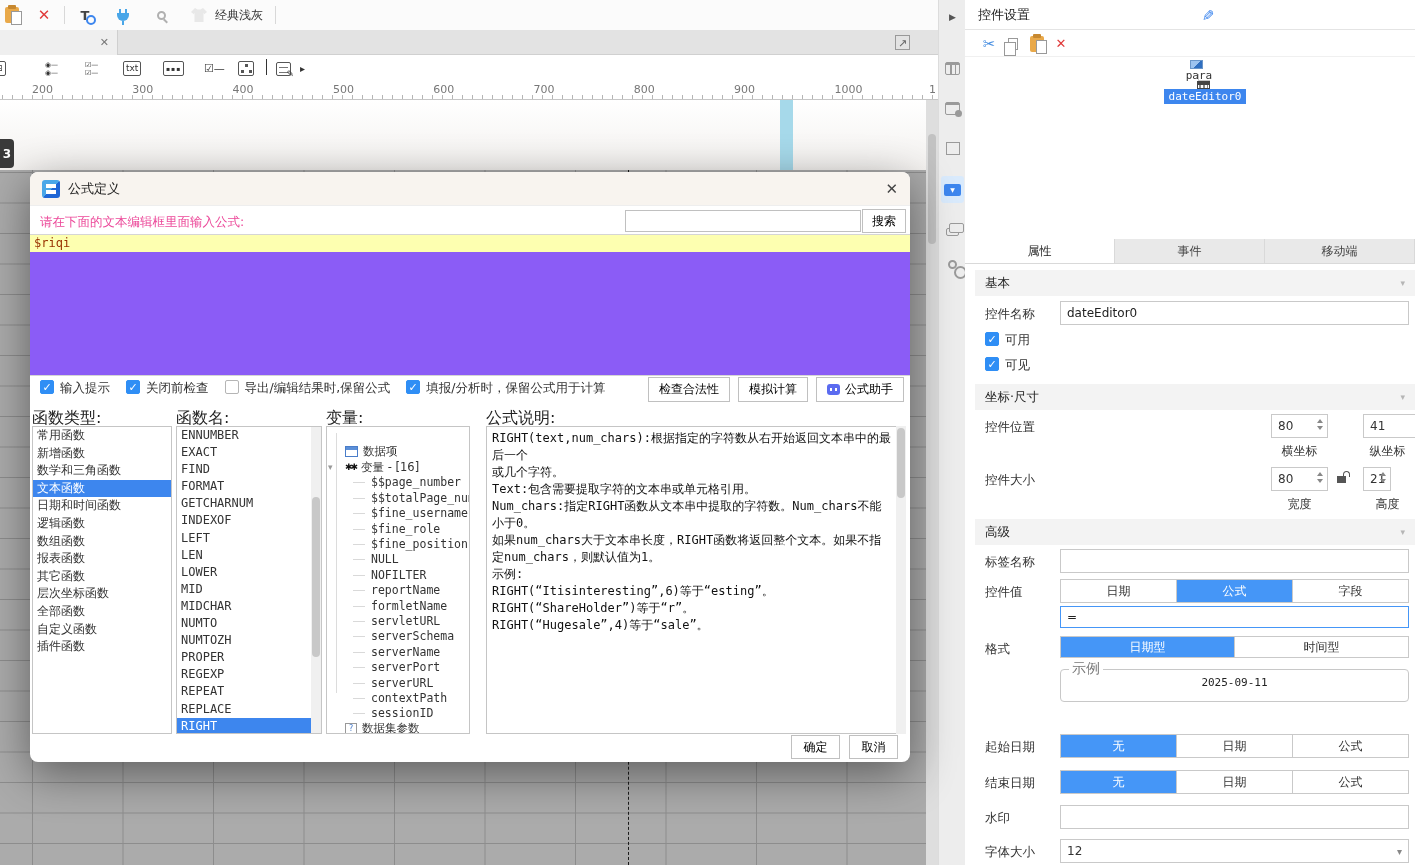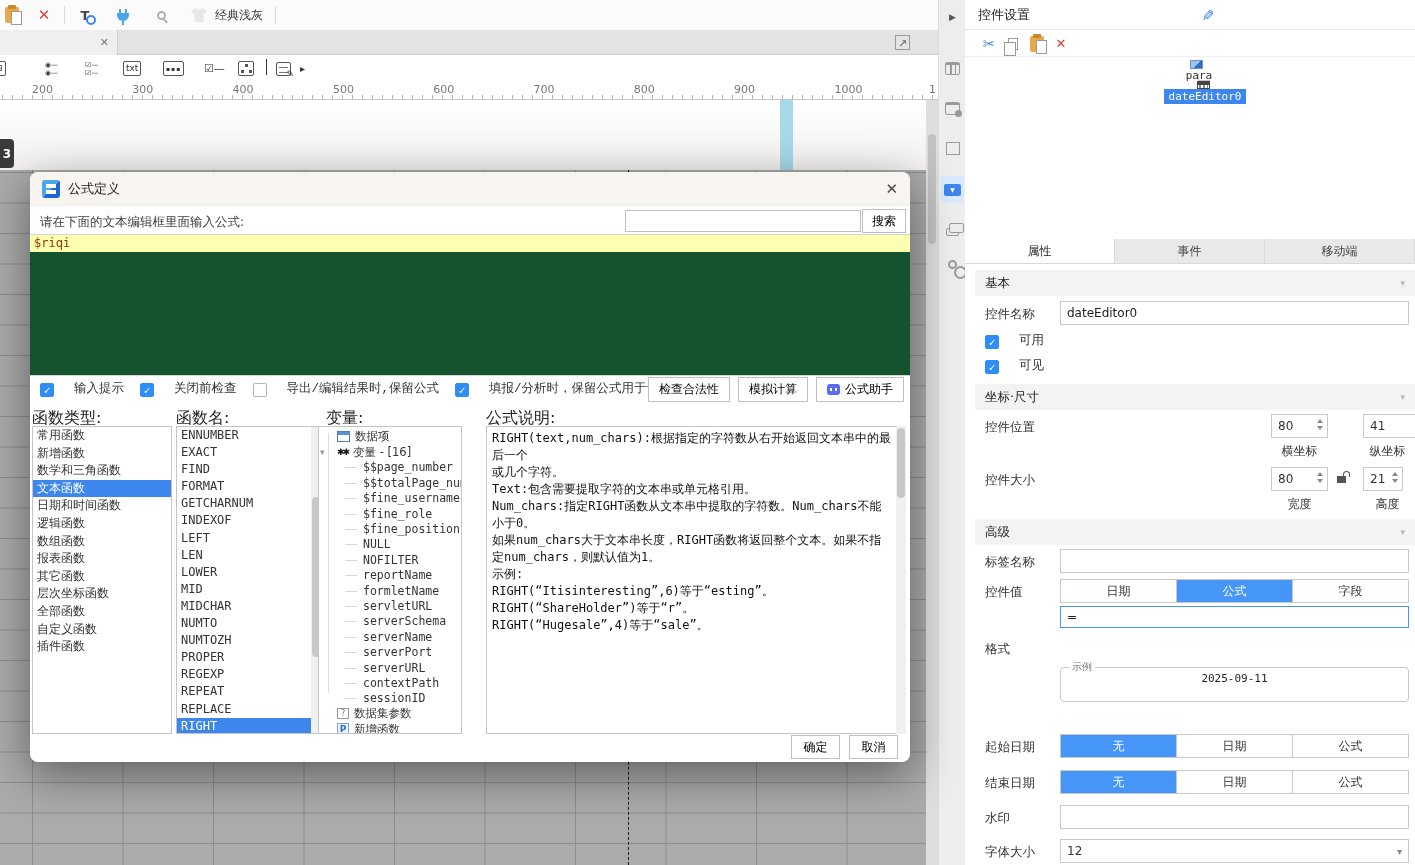--- a/index.html
+++ b/index.html
@@ -97,55 +97,55 @@
 
   .p-tabs { position:absolute; left:0; top:239px; width:450px; height:25px; display:flex; border-bottom:1px solid #d9d9d9; background:#e9e9e9; }
   .p-tab { flex:1; display:flex; align-items:center; justify-content:center; font-size:12px; color:#444; background:#e9e9e9; border-right:1px solid #d9d9d9; cursor:pointer; }
   .p-tab.sel { background:#fff; color:#222; }
 
   .sec { position:absolute; left:10px; right:0; height:26px; background:#f3f3f3; display:flex; align-items:center; padding:0 10px; color:#222; font-size:12.5px; }
   .sec .tri { margin-left:auto; color:#b5b5b5; font-size:9px; }
   .plabel { position:absolute; left:20px; font-size:12.5px; color:#333; }
   .pinput { position:absolute; left:95px; right:6px; height:24px; border:1px solid #c9c9c9; background:#fff; font-size:12px; padding:0 6px;
     font-family:"DejaVu Sans","Liberation Sans",sans-serif; color:#222; }
-  .cb { display:inline-flex; align-items:flex-end; gap:20px; font-size:12.5px; color:#333; cursor:pointer;font-family:Liberation Mono, monospace; }
+  .cb { display:inline-flex; align-items:flex-start; gap:6px; font-size:12.5px; color:#333; cursor:pointer; }
   .cb .box { width:14px; height:14px; border:1px solid #b5b5b5; background:#fff; display:inline-flex; align-items:center; justify-content:center; font-size:11px; color:#fff; border-radius:2px; }
   .cb.checked .box { background:#2f8ef5; border-color:#2f8ef5; }
   .cb.checked .box::after { content:"✓"; }
   .spin { position:absolute; height:24px; border:1px solid #c9c9c9; background:#fff; font-size:12px; display:flex; align-items:center; padding-left:6px; }
   .spin .arr { position:absolute; right:4px; top:4px; display:flex; flex-direction:column; gap:3px; }
   .spin .arr i { width:0; height:0; border-left:3.5px solid transparent; border-right:3.5px solid transparent; }
   .spin .arr i.up { border-bottom:4px solid #888; }
   .spin .arr i.dn { border-top:4px solid #888; }
   .sublbl { position:absolute; font-size:12px; color:#333; text-align:center; }
   .ic-lock { position:absolute; width:9px; height:7px; border:1.5px solid #555; background:#555; }
   .ic-lock::before { content:""; position:absolute; left:3px; top:-6px; width:5px; height:5px; border:1.5px solid #555; border-bottom:none; border-radius:4px 4px 0 0; transform:translateX(2px); }
   .seg { position:absolute; left:95px; right:6px; height:24px; display:flex; border:1px solid #c9c9c9; background:#fff; }
   .seg .opt { flex:1; display:flex; align-items:center; justify-content:center; font-size:12px; color:#333; border-left:1px solid #c9c9c9; cursor:pointer; }
   .seg .opt:first-child { border-left:none; }
   .seg .opt.sel { background:#4596f7; color:#fff; }
   .val-input { border:1px solid #4596f7; height:22px; }
   fieldset.sample { position:absolute; left:95px; right:6px; height:42px; border:1px solid #c8c8c8; border-radius:4px; }
-  fieldset.sample legend { font-size:10px; color:#777; margin-left:8px; padding:0 3px; }
+  fieldset.sample legend { font-size:14px; color:#777; margin-left:8px; padding:0 3px; }
   fieldset.sample .val { text-align:center; font-size:11px; margin-top:-2px; color:#222; }
   .select { position:absolute; left:95px; right:6px; height:24px; border:1px solid #c9c9c9; background:#fff; display:flex; align-items:center; padding:0 6px; }
   .select .chev { margin-left:auto; color:#888; font-size:10px; }
 
   
   #dialog { position:absolute; left:30px; top:172px; width:880px; height:590px; background:#fff; border-radius:8px;
     box-shadow:0 12px 45px rgba(0,0,0,.45); }
   .dlg-title { position:absolute; left:0; top:0; right:0; height:34px; background:#f8f4ef; border-radius:8px 8px 0 0; border-bottom:1px solid #eee;
     display:flex; align-items:center; padding:0 12px; font-size:13px; color:#222; }
   .dlg-logo { width:18px; height:18px; border-radius:3px; margin-right:8px; background:linear-gradient(135deg,#4aa7e8 0 50%,#1f66d6 50%); position:relative; }
   .dlg-logo::after { content:""; position:absolute; left:4px; top:4px; width:10px; height:4px; background:#fff; box-shadow:0 6px 0 #fff; }
   .dlg-close { margin-left:auto; color:#444; font-size:15px; cursor:pointer; }
-  .dlg-prompt { position:absolute; left:10px; top:42px; font-size:12.5px; color:#404040; }
+  .dlg-prompt { position:absolute; left:10px; top:42px; font-size:12.5px; color:#ec4899; }
   .dlg-search { position:absolute; left:595px; top:38px; width:236px; height:22px; border:1px solid #c0c0c0; padding:0 5px; font-size:12px; }
   .dlg-search-btn { position:absolute; left:832px; top:37px; width:44px; height:24px; background:#fff; border:1px solid #c0c0c0; font-size:12px; cursor:pointer; }
-  .dlg-editor { position:absolute; left:0; top:62px; width:880px; height:142px; border-top:1px solid #d5d5d5; border-bottom:1px solid #d5d5d5; background:#14532d; }
+  .dlg-editor { position:absolute; left:0; top:62px; width:880px; height:142px; border-top:1px solid #d5d5d5; border-bottom:1px solid #d5d5d5; background:#8b5cf6; }
   .dlg-editor .yline { height:17px; background:#fdffb0; font-size:12px; line-height:17px; padding-left:4px; color:#993300; }
   .dlg-checks { position:absolute; left:10px; top:208px; display:flex; gap:16px; align-items:center; }
   .dlg-actions { position:absolute; right:6px; top:205px; display:flex; gap:8px; }
   .dlg-btn { height:25px; background:#fff; border:1px solid #c0c0c0; font-size:12px; padding:0 10px; display:flex; align-items:center; gap:5px; cursor:pointer; }
   .robot { width:13px; height:11px; background:#5b6bf0; border-radius:3px; position:relative; }
   .robot::after { content:""; position:absolute; left:3px; top:4px; width:2px; height:3px; background:#fff; box-shadow:5px 0 0 #fff; }
   .col-label { position:absolute; top:236px; font-size:16px; color:#222; }
   .dlist { position:absolute; top:254px; height:308px; border:1px solid #c5c5c5; background:#fff; overflow:hidden; }
   .litem { height:17.6px; line-height:17.6px; padding-left:4px; font-size:12px; white-space:nowrap; cursor:pointer; }
   .litem.mono { font-family:"DejaVu Sans Mono","Liberation Mono",monospace; height:17.1px; line-height:17.1px; }
@@ -335,21 +335,21 @@
     <span class="sublbl" style="left:395px;top:443px;width:55px">纵坐标</span>
     <span class="plabel" style="top:472px">控件大小</span>
     <span class="spin" style="left:306px;top:467px;width:57px">
         <span>80</span>
         <span class="arr">
           <i class="up"></i>
           <i class="dn"></i>
         </span>
       </span>
     <span class="ic-lock" style="left:372px;top:476px"></span>
-    <span class="spin" style="left:398px;top:467px;width:40px">
+    <span class="spin" style="left:398px;top:467px;width:28px">
         <span>21</span>
         <span class="arr">
           <i class="up"></i>
           <i class="dn"></i>
         </span>
       </span>
     <span class="sublbl" style="left:306px;top:496px;width:57px">宽度</span>
     <span class="sublbl" style="left:395px;top:496px;width:55px">高度</span>
 
     <div class="sec" style="top:519px">
@@ -359,20 +359,24 @@
     <span class="plabel" style="top:554px">标签名称</span>
     <input class="pinput" style="top: 549px;" value="">
     <span class="plabel" style="top:584px">控件值</span>
     <div class="seg" id="segValue" style="top:579px">
         <div class="opt">日期</div>
         <div class="opt sel">公式</div>
         <div class="opt">字段</div>
       </div>
     <input class="pinput val-input mono" style="top: 606px;" value="=">
     <span class="plabel" style="top:641px">格式</span>
+    <div class="seg" id="segFormat" style="top:636px;height:22px">
+        <div class="opt sel">日期型</div>
+        <div class="opt">时间型</div>
+      </div>
     <fieldset class="sample" style="top:660px">
       <legend>示例</legend>
       <div class="val mono">2025-09-11</div>
     </fieldset>
     <span class="plabel" style="top:739px">起始日期</span>
     <div class="seg" id="segStart" style="top:734px">
         <div class="opt sel">无</div>
         <div class="opt">日期</div>
         <div class="opt">公式</div>
       </div>
@@ -468,21 +472,21 @@
         <div class="litem">日期和时间函数</div>
         <div class="litem">逻辑函数</div>
         <div class="litem">数组函数</div>
         <div class="litem">报表函数</div>
         <div class="litem">其它函数</div>
         <div class="litem">层次坐标函数</div>
         <div class="litem">全部函数</div>
         <div class="litem">自定义函数</div>
         <div class="litem">插件函数</div>
       </div>
-    <div class="dlist" id="varTree" style="left:288px;width:144px;padding-top:2px">
+    <div class="dlist" id="varTree" style="left:296px;width:144px;padding-top:17px">
       <div class="vguide"></div>
     <div class="vrow lv0">
           <span class="vic data-item"></span>
           <span>数据项</span>
         </div>
         <div class="vrow lv0">
           <span class="vexp">▾</span>
           <span class="vic variable">✱✱</span>
           <span>变量 - [16]</span>
         </div>

